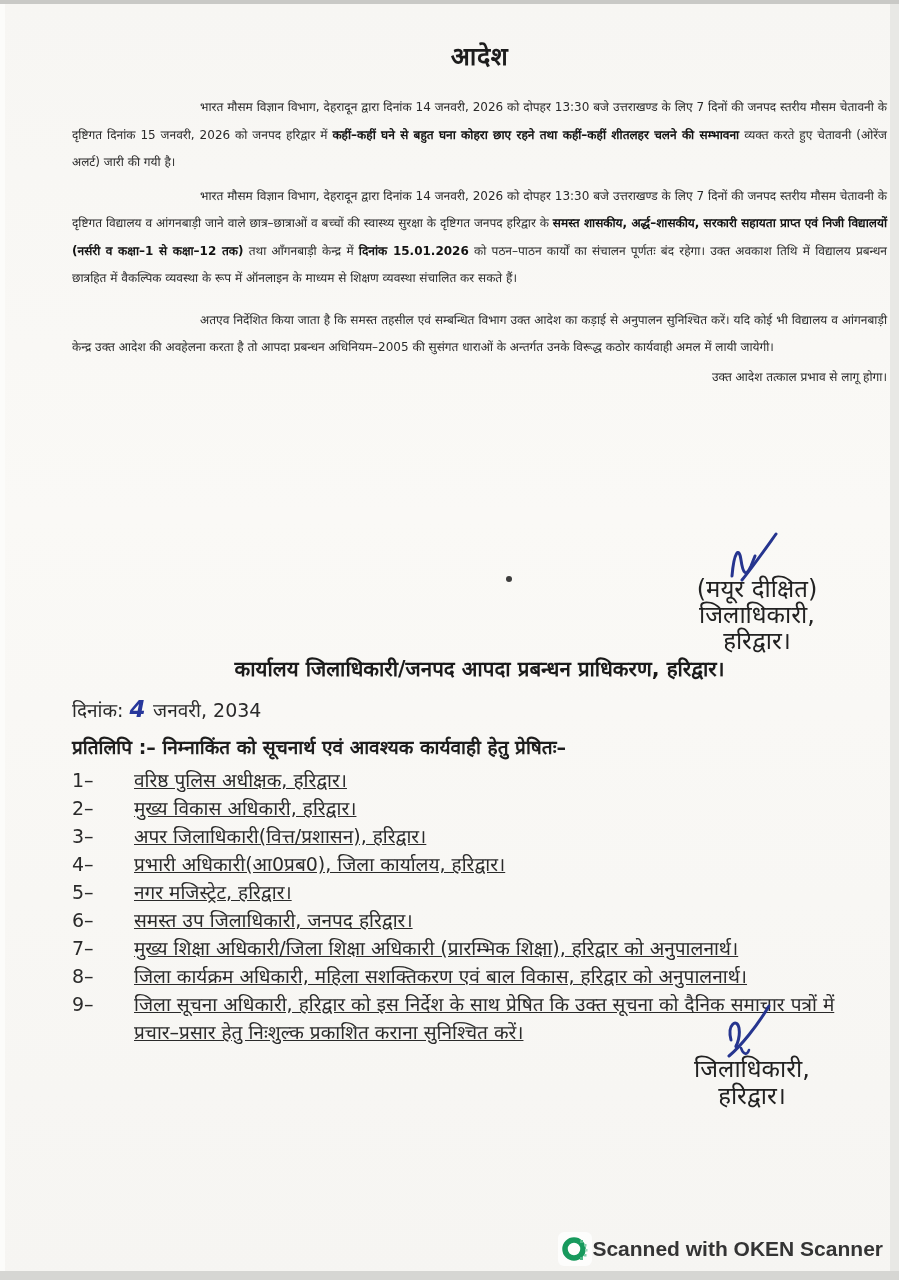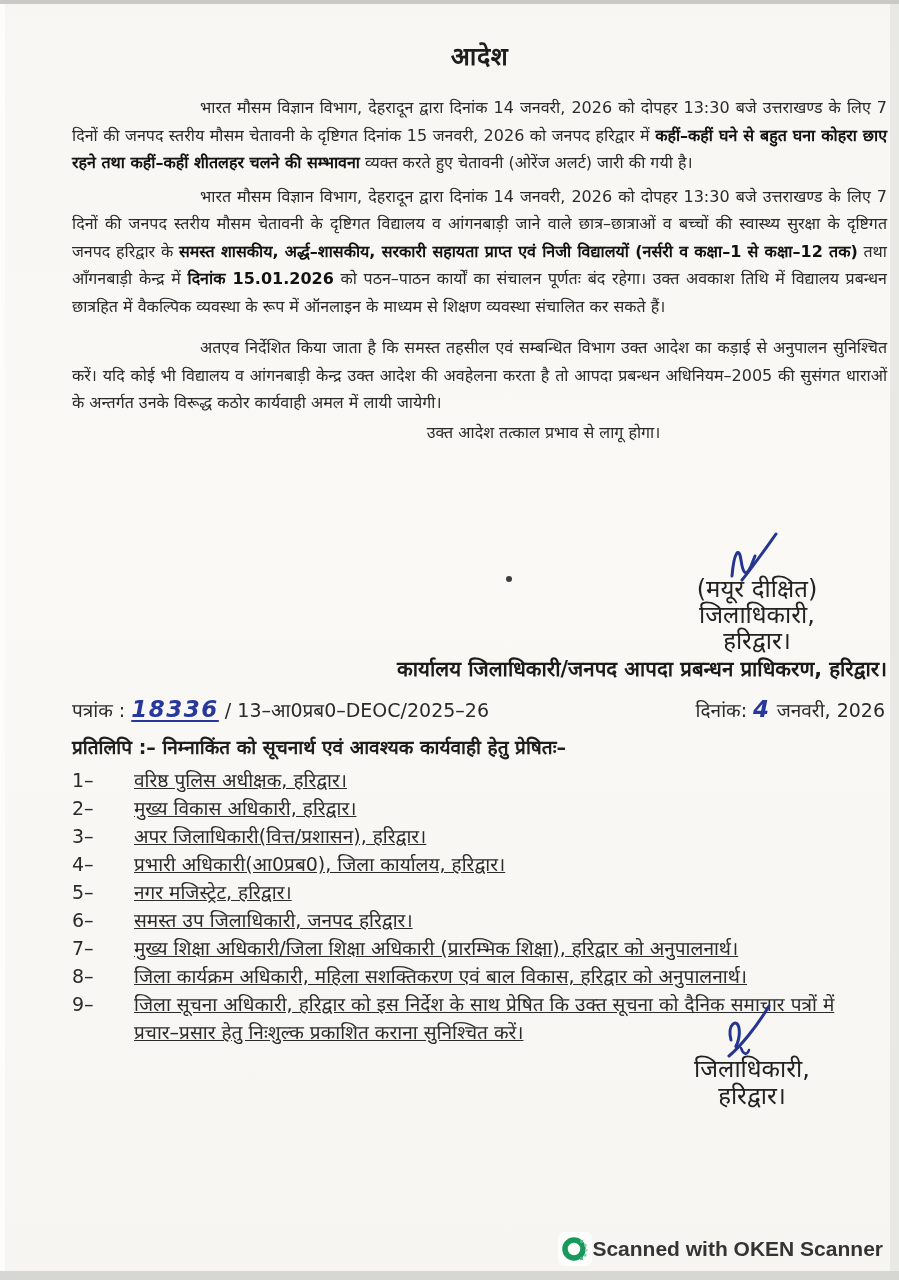--- a/index.html
+++ b/index.html
@@ -20,51 +20,51 @@
   .title{
     text-align:center;
     padding-top:34px;
     font-size:25px;
     font-weight:700;
     color:#1d1d1d;
     letter-spacing:.5px;
   }
   .para{
     margin:0;
-    font-size:16px;
+    font-size:12px;
     line-height:27.5px;
     text-align:justify;
     color:#2a2a2a;
   }
   .para .seg-b{font-weight:700;color:#121212;}
   .p1{margin-top:22px;}
   .p2{margin-top:6px;}
   .p3{margin-top:14px;}
   .indent{text-indent:128px;}
-  .closing{margin-top:2px;text-indent:128px;text-align:center;}
+  .closing{margin-top:2px;text-indent:128px;text-align:right;}
 
   .sig-block{
     position:absolute;
     text-align:center;
     font-size:24px;
     line-height:26px;
     color:#222;
   }
   .sig1{left:662px;top:526px;width:190px;}
   .sig2{left:652px;top:998px;width:200px;line-height:27px;}
   .sig-mark{display:block;margin:0 auto -6px auto;}
   .ink-dot{
     position:absolute;left:506px;top:572px;
     width:6px;height:6px;border-radius:50%;
     background:#1c1c1c;opacity:.85;
   }
 
   .office-line{
     position:absolute;top:650px;left:72px;right:12px;
-    text-align:right;font-size:20.5px;font-weight:700;color:#1b1b1b;
+    text-align:center;font-size:20.5px;font-weight:700;color:#1b1b1b;
   }
   .ref-row{
     position:absolute;top:692px;left:72px;right:14px;
     display:flex;justify-content:space-between;align-items:baseline;
     font-size:19px;color:#2a2a2a;
   }
   .hand{
     color:#27379b;
     font-style:italic;
     font-weight:600;
@@ -115,28 +115,23 @@
     </svg>
     <div>(मयूर दीक्षित)</div>
     <div>जिलाधिकारी,</div>
     <div>हरिद्वार।</div>
   </div>
 
   <div class="office-line">कार्यालय जिलाधिकारी/जनपद आपदा प्रबन्धन प्राधिकरण, हरिद्वार।</div>
 
   <div class="ref-row">
     <div>
-      <span>पत्रांक :</span>
-      <span class="hand u">18336</span>
-      <span>/ 13–आ0प्रब0–DEOC/2025–26</span>
-    </div>
-    <div>
       <span>दिनांक: </span>
       <span class="hand">4</span>
-      <span> जनवरी, 2026</span>
+      <span> जनवरी, 2034</span>
     </div>
   </div>
 
   <div class="copy-line">प्रतिलिपि :– निम्नाकिंत को सूचनार्थ एवं आवश्यक कार्यवाही हेतु प्रेषितः–</div>
 
   <div class="recipients">
     <div class="row">
         <span class="num">1–</span>
         <span class="rtext">वरिष्ठ पुलिस अधीक्षक, हरिद्वार।</span>
       </div>

